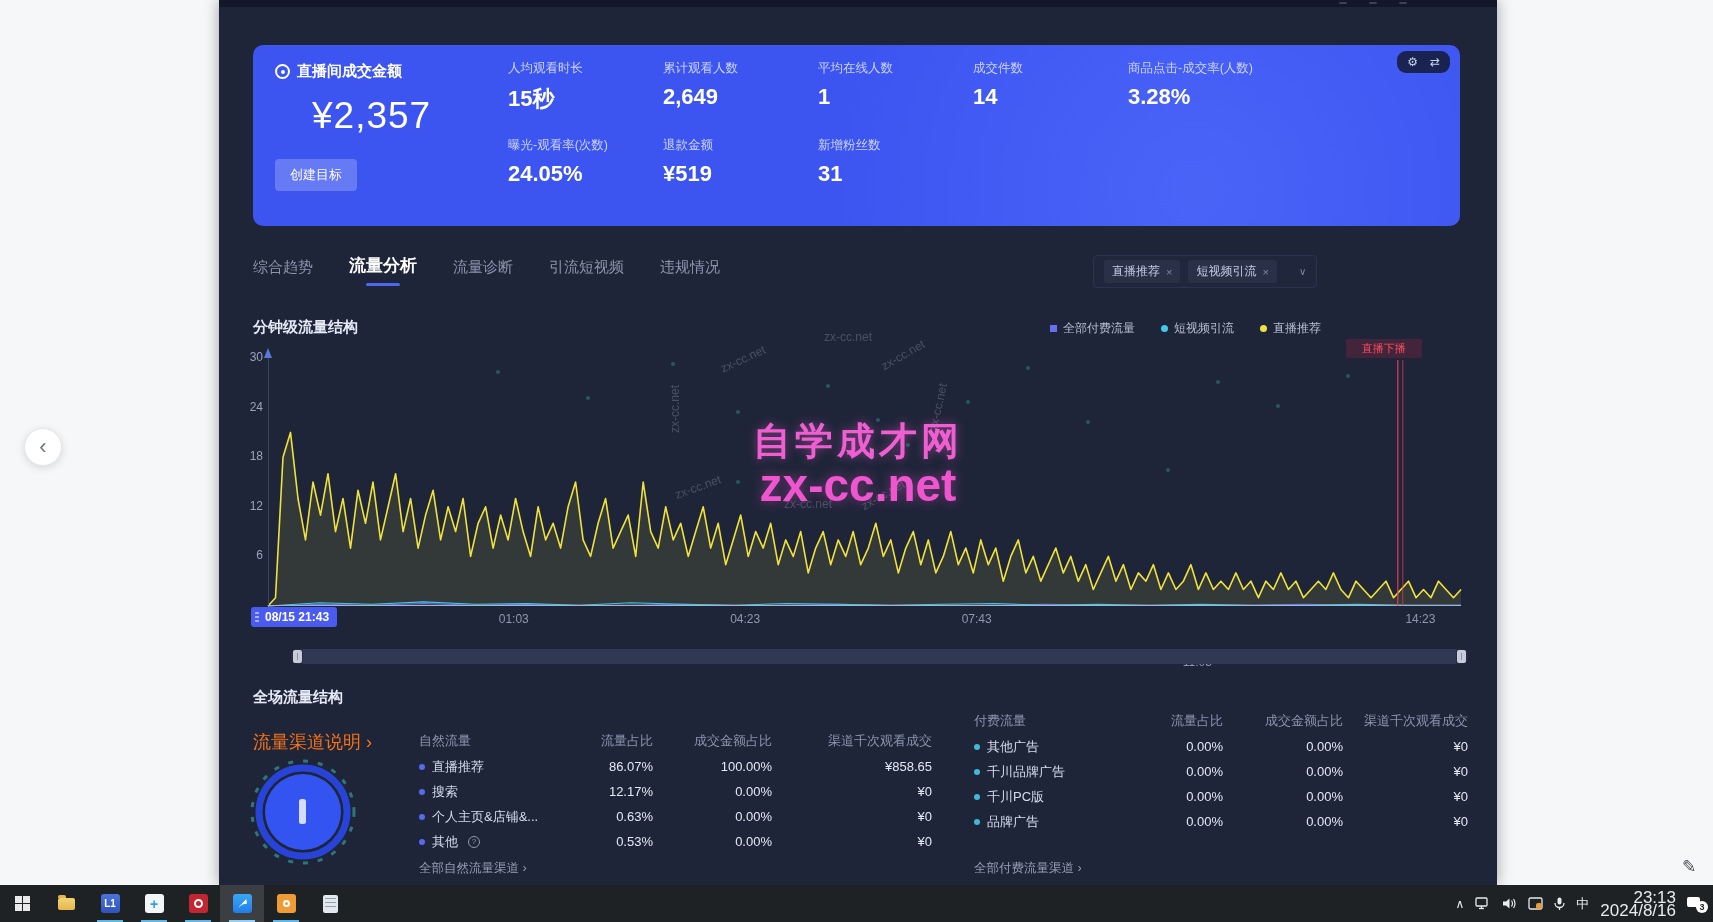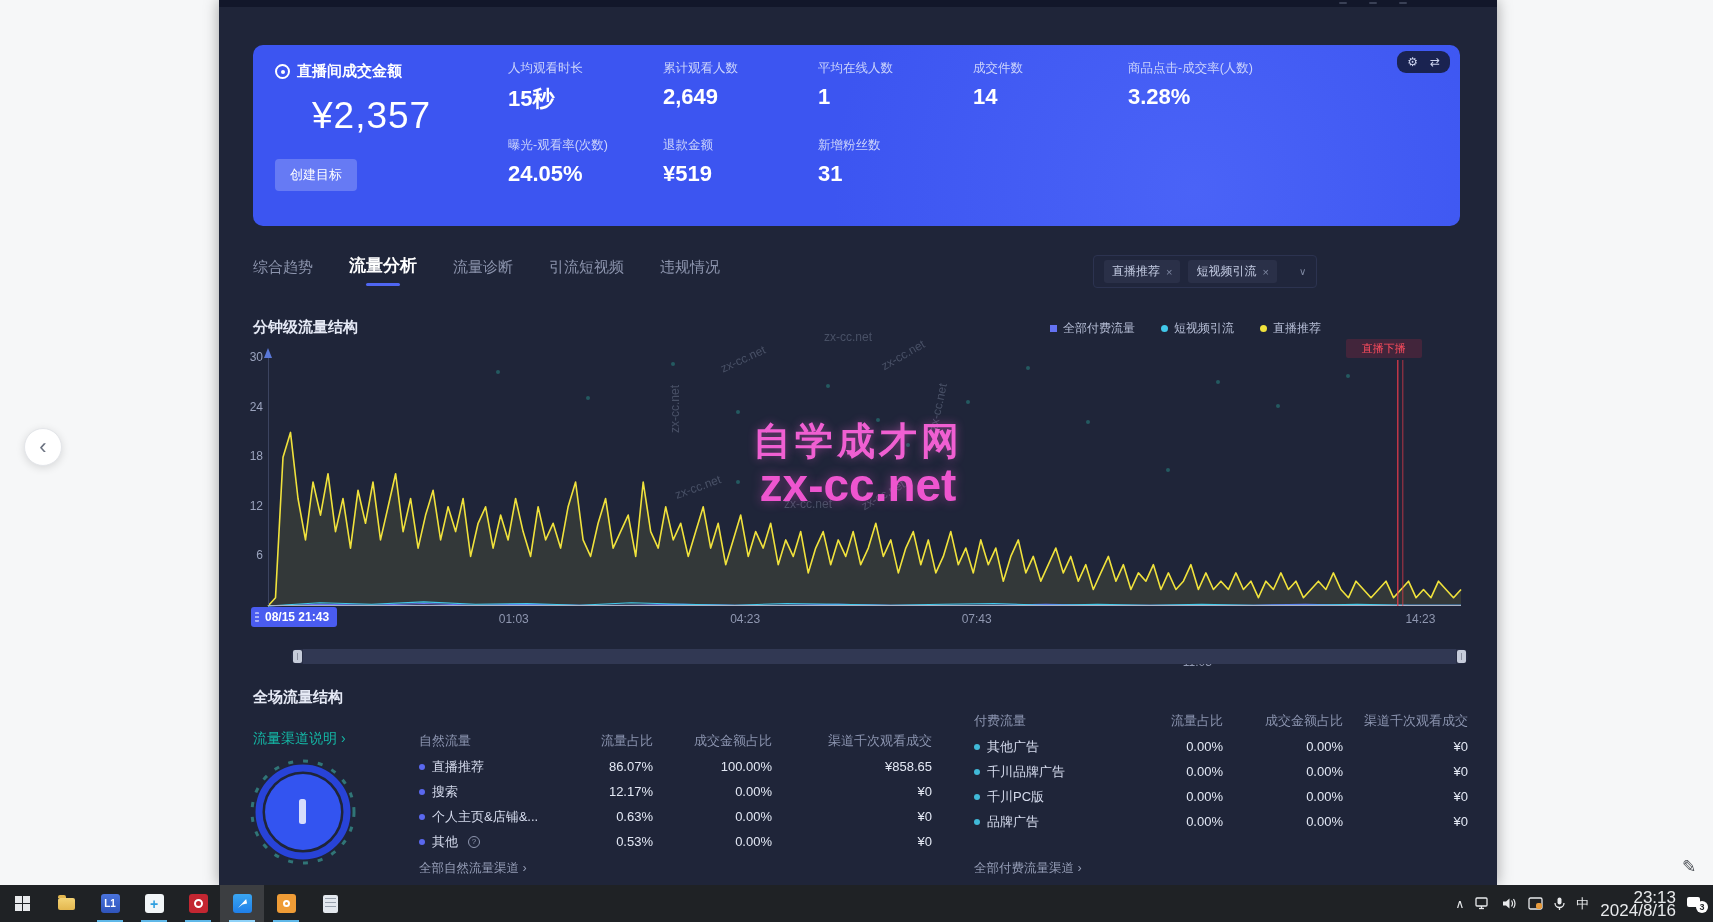--- a/index.html
+++ b/index.html
@@ -73,21 +73,21 @@
 
   
   #slider{left:72px;top:649px;width:1177px;height:15px;background:#272d45;border-radius:7px;}
   #slider .range{position:absolute;left:12px;right:12px;top:0;bottom:0;background:#313853;}
   .handle{position:absolute;top:1px;width:9px;height:13px;background:#c6ccda;border-radius:2px;cursor:ew-resize;}
   .handle::after{content:"";position:absolute;left:4px;top:3px;bottom:3px;width:1px;background:#8a90a0;}
   #handle-l{left:2px;} #handle-r{right:2px;}
 
   
   #overall-title{left:34px;top:688px;font-size:15px;font-weight:700;color:#e6eaf6;}
-  #channel-link{left:34px;top:730px;font-size:14px;color:#14b8a6;cursor:pointer;}
+  #channel-link{left:34px;top:730px;font-size:18px;color:#f97316;cursor:pointer;}
   #donut{left:28px;top:752px;}
   .ftable{display:grid;font-size:13px;align-items:center;row-gap:0;}
   .ftable .h{color:#8c95b0;font-size:13px;height:26px;display:flex;align-items:center;white-space:nowrap;}
   .ftable .h.num,.ftable .c.num{justify-content:flex-end;text-align:right;}
   .ftable .c{height:25px;display:flex;align-items:center;color:#e3e8f4;white-space:nowrap;}
   .ftable .name{color:#d6dcee;gap:7px;}
   .dot{width:6px;height:6px;border-radius:50%;display:inline-block;flex:none;}
   .info-circle{width:12px;height:12px;border:1px solid #8f97b0;border-radius:50%;color:#8f97b0;font-size:8px;
     display:inline-flex;align-items:center;justify-content:center;margin-left:3px;}
   .more-link{position:absolute;top:860px;font-size:12.5px;color:#959db6;cursor:pointer;}

